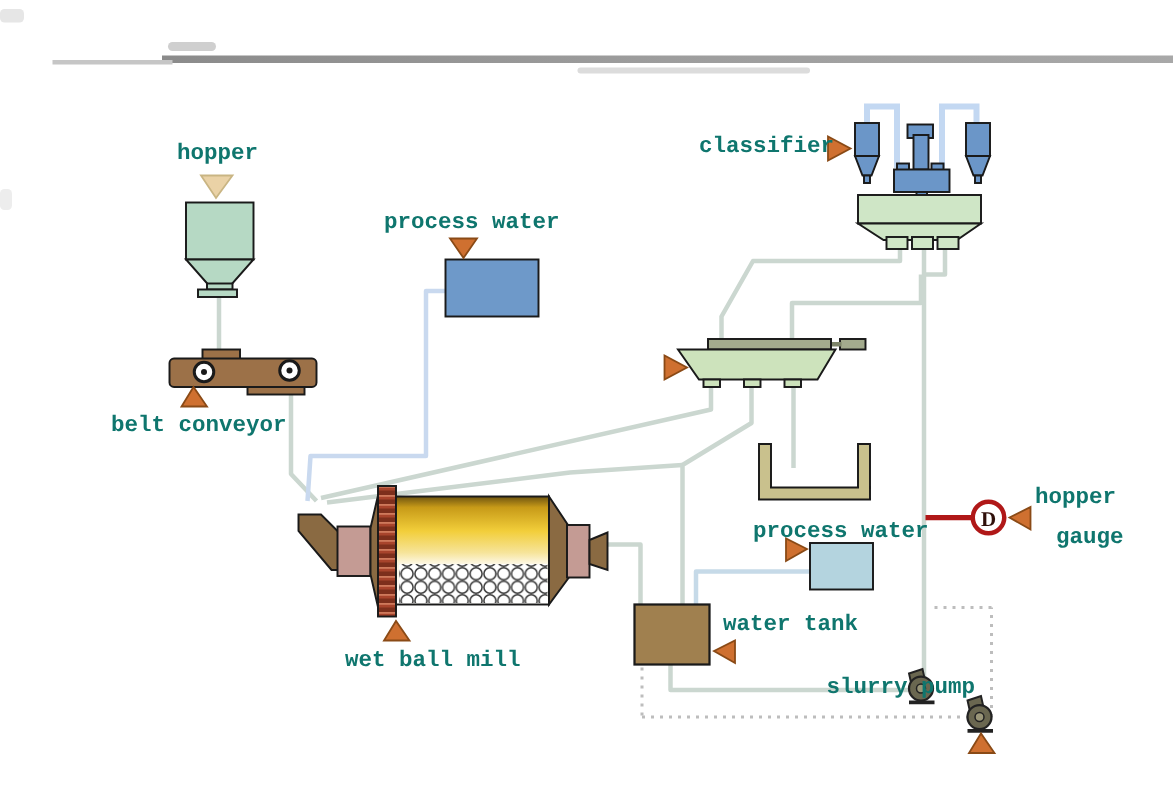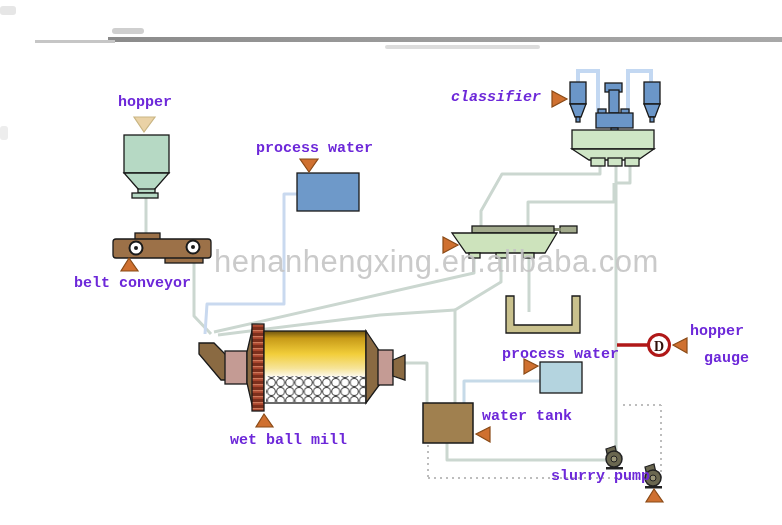--- a/index.html
+++ b/index.html
@@ -10,21 +10,21 @@
     overflow:hidden;
     font-family:"Liberation Sans", sans-serif;
   }
   #diagram-svg{position:absolute;left:0;top:0;}
   .label{
     position:absolute;
     font-family:"Liberation Mono","DejaVu Sans Mono",monospace;
     font-weight:bold;
     font-size:15px;
     line-height:16px;
-    color:#6d28d9;
+    color:#0f766e;
     white-space:nowrap;
   }
   .watermark{
     position:absolute;
     left:214px;top:244px;
     font-family:"Liberation Sans", sans-serif;
     font-size:31px;
     font-weight:400;
     color:#c5c5c5;
     letter-spacing:0.5px;
@@ -210,26 +210,25 @@
       <polygon points="443,237 443,253 458,245" fill="#cf7030" stroke="#8a4a16"></polygon>
       <polygon points="121,271 138,271 129,258" fill="#cf7030" stroke="#8a4a16"></polygon>
       <polygon points="256,427 273,427 264,414" fill="#cf7030" stroke="#8a4a16"></polygon>
       <polygon points="524,359 524,374 538,366" fill="#cf7030" stroke="#8a4a16"></polygon>
       <polygon points="490,427 490,442 476,434" fill="#cf7030" stroke="#8a4a16"></polygon>
       <polygon points="687,338 687,353 673,345" fill="#cf7030" stroke="#8a4a16"></polygon>
       <polygon points="646,502 663,502 654,489" fill="#cf7030" stroke="#8a4a16"></polygon>
     </g>
   </svg>
 
-  <div class="watermark">henanhengxing.en.alibaba.com</div>
 
   <div class="label" style="left:118px;top:95px;">hopper</div>
   <div class="label" style="left:256px;top:141px;">process water</div>
-  <div class="label" style="left:451px;top:90px;font-style:italic;">classifier</div>
+  <div class="label" style="left:466px;top:90px;">classifier</div>
   <div class="label" style="left:74px;top:276px;">belt conveyor</div>
   <div class="label" style="left:230px;top:433px;">wet ball mill</div>
   <div class="label" style="left:502px;top:347px;">process water</div>
   <div class="label" style="left:482px;top:409px;">water tank</div>
   <div class="label" style="left:690px;top:324px;">hopper</div>
   <div class="label" style="left:704px;top:351px;">gauge</div>
-  <div class="label" style="left:551px;top:469px;">slurry pump</div>
+  <div class="label" style="left:551px;top:451px;">slurry pump</div>
 
 </div>
 
 </body></html>

